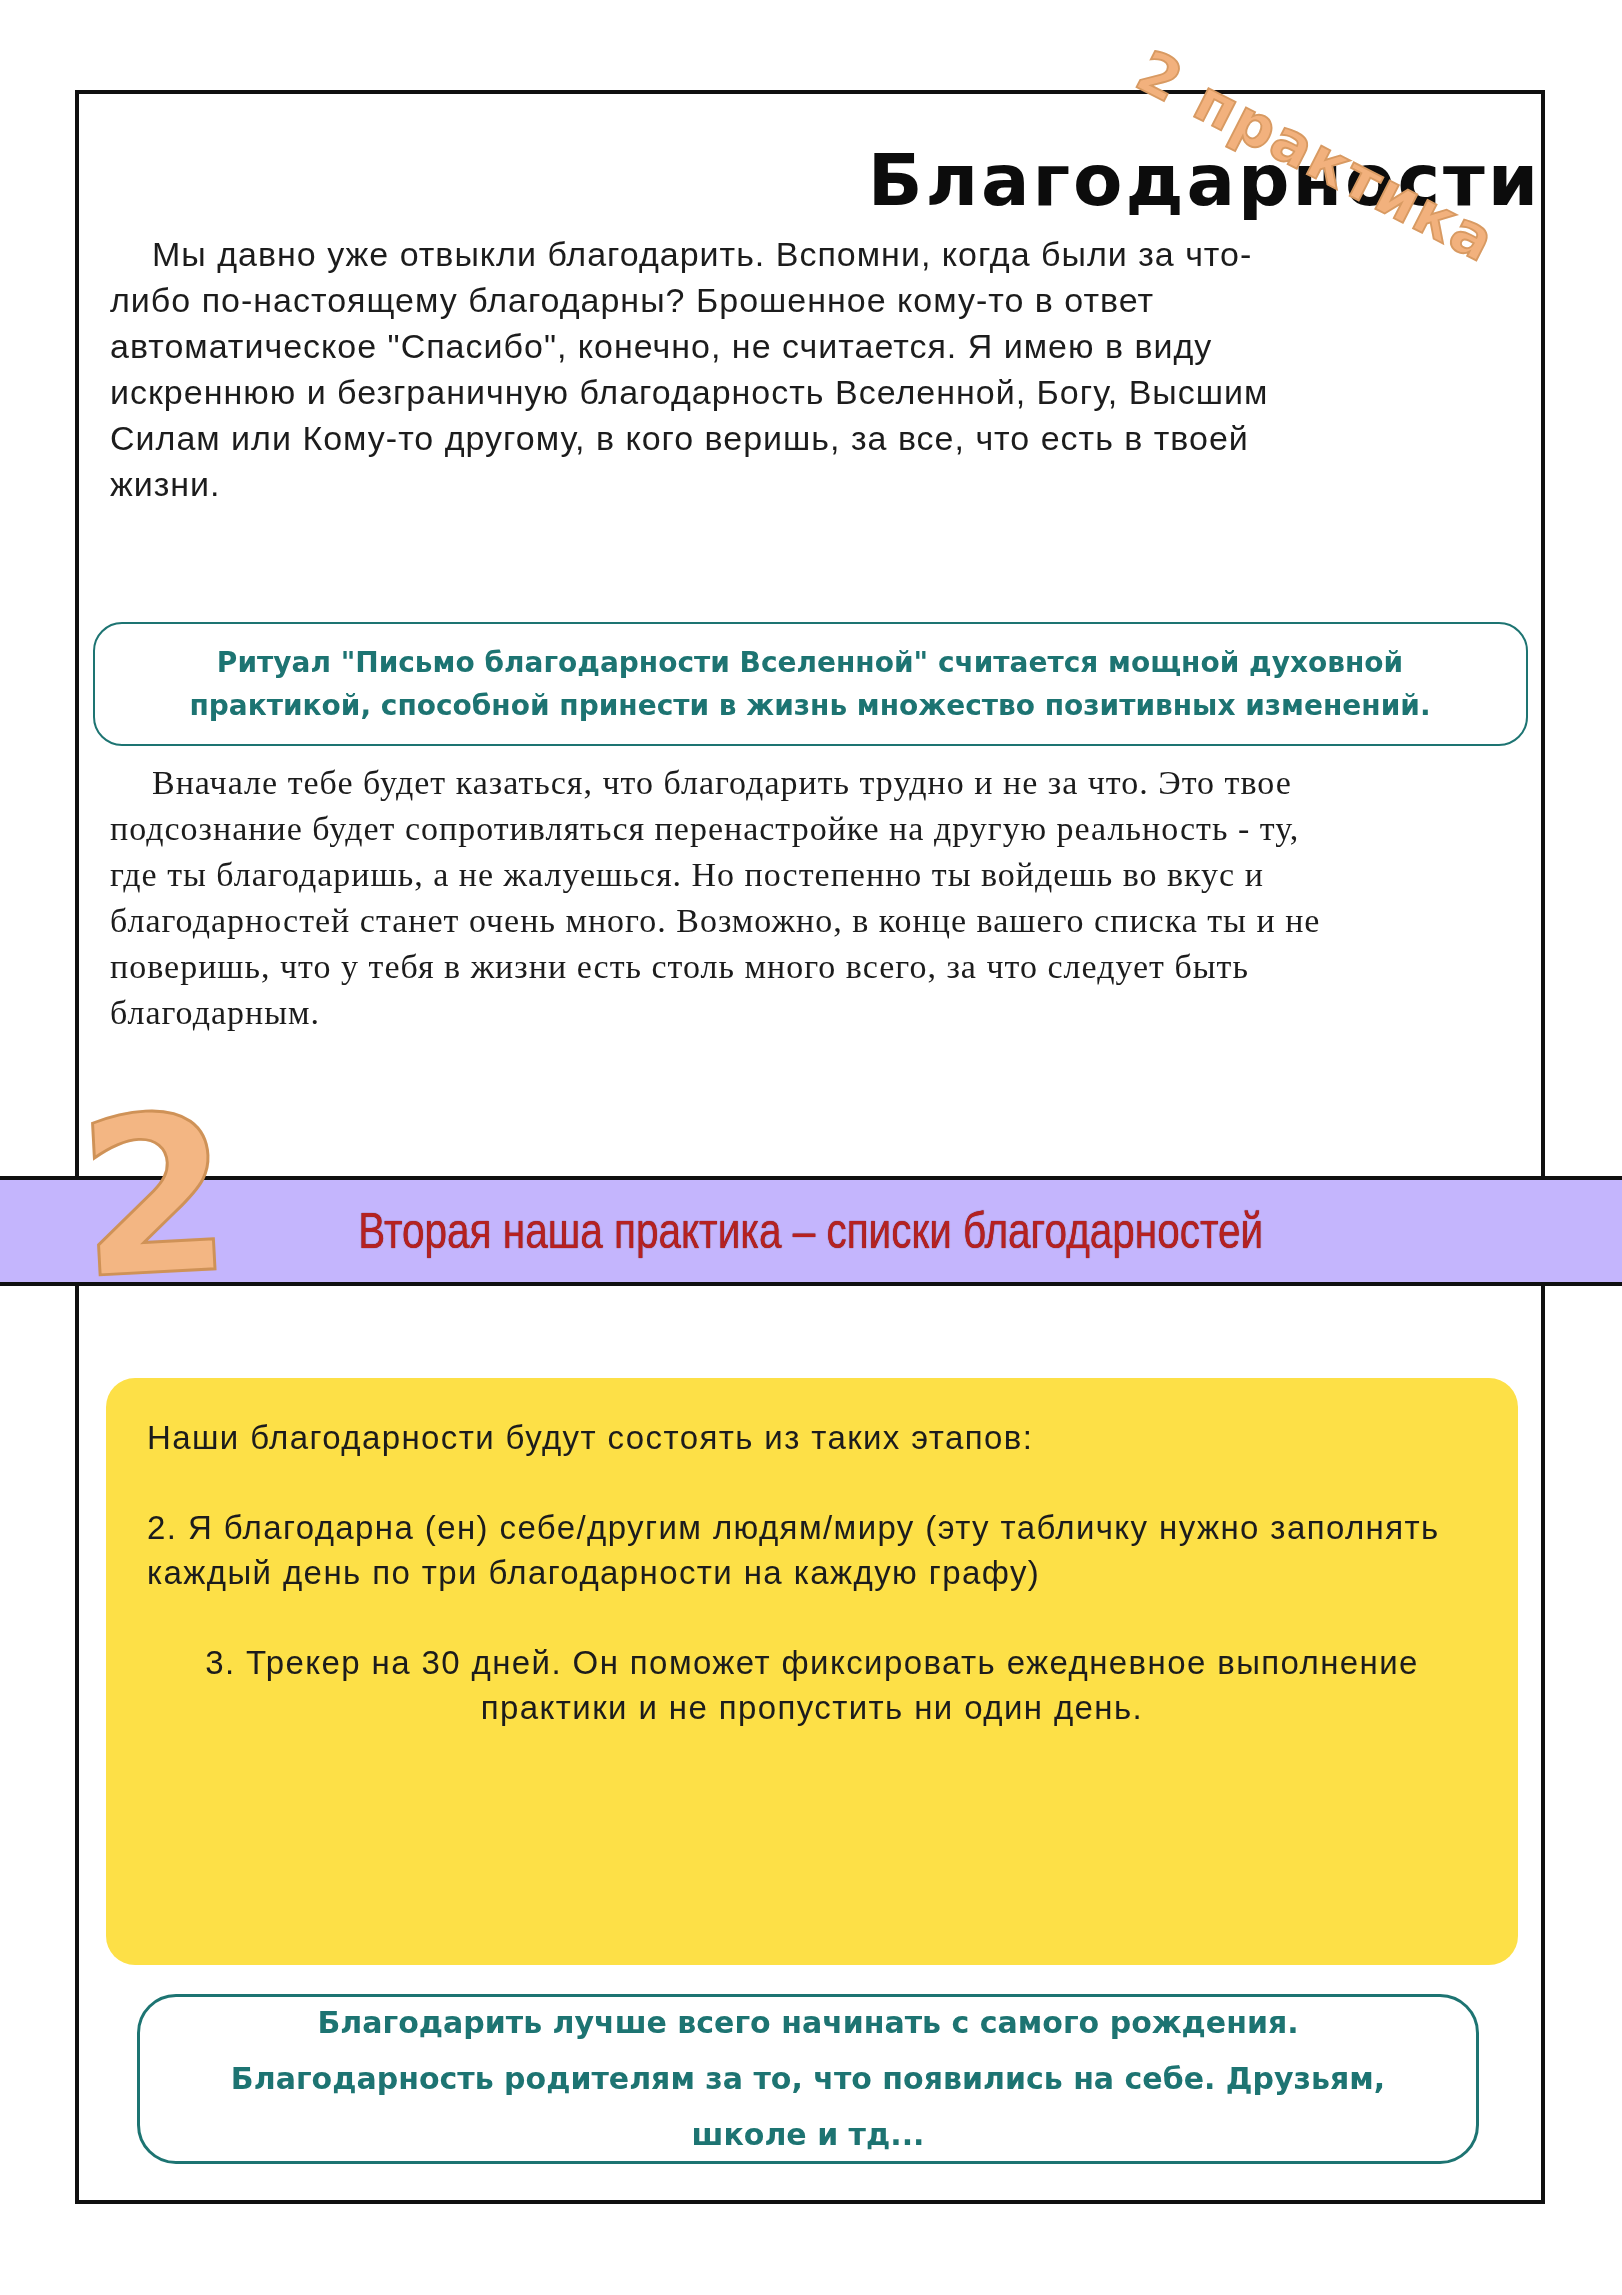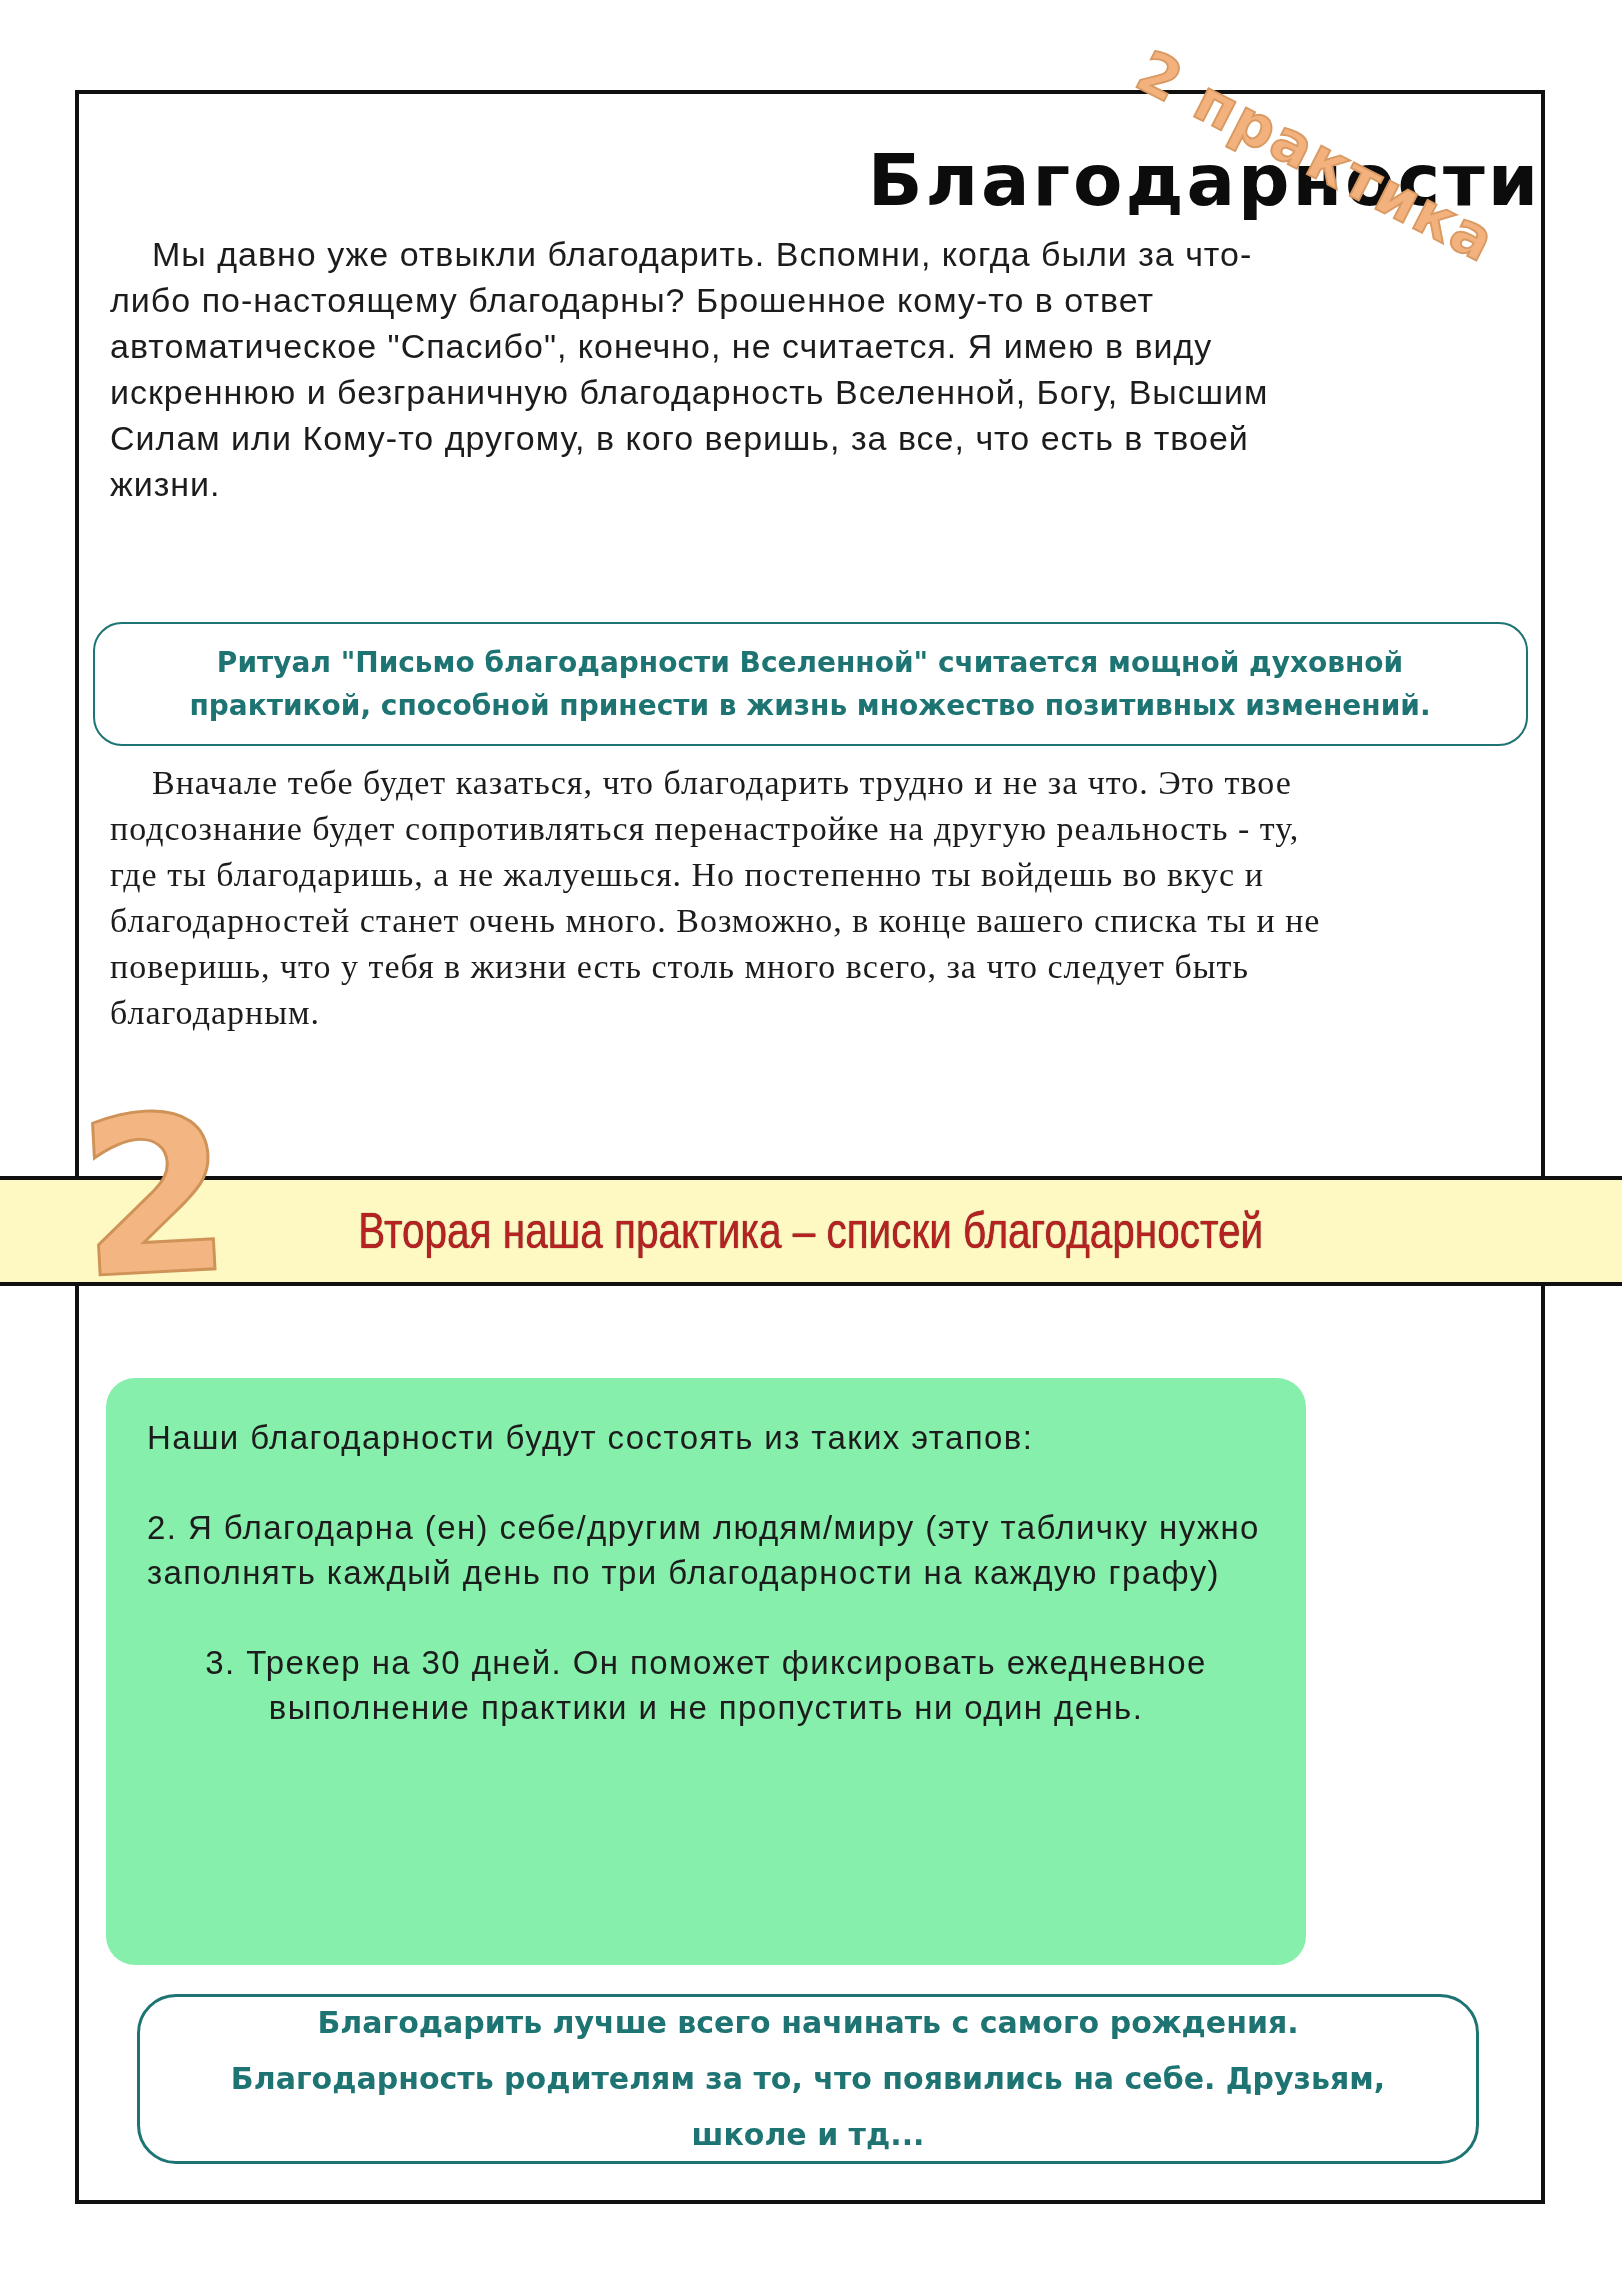--- a/index.html
+++ b/index.html
@@ -69,38 +69,38 @@
     width: 1342px; height: 170px;
     border-width: 3.9px;
     border-radius: 39px;
     font-size: 30px;
     line-height: 56px;
     padding: 5.8px 48px;
   }
   .cream-box {
     position: absolute;
     top: 1284px; left: 27px;
-    width: 1200px; height: 587px;
+    width: 1412px; height: 587px;
     box-sizing: border-box;
-    background: #86efac;
+    background: #fde047;
     border-radius: 29px;
     padding: 37px 41px;
     font-size: 33px;
     line-height: 45px;
     letter-spacing: 1.4px;
     color: #1c1c1c;
   }
   .cream-box p { margin: 0 0 45px 0; }
   .cream-box p:last-child { margin-bottom: 0; text-align: center; }
   .banner {
     position: absolute;
     left: 0; top: 1176px;
     width: 1622px; height: 110px;
     box-sizing: border-box;
-    background: #fef9c3;
+    background: #c4b5fd;
     border-top: 4.8px solid #101010;
     border-bottom: 4.8px solid #101010;
     z-index: 5;
     display: flex;
     align-items: center;
     justify-content: center;
   }
   .banner-text {
     display: inline-block;
     font-family: "Liberation Sans", sans-serif;

